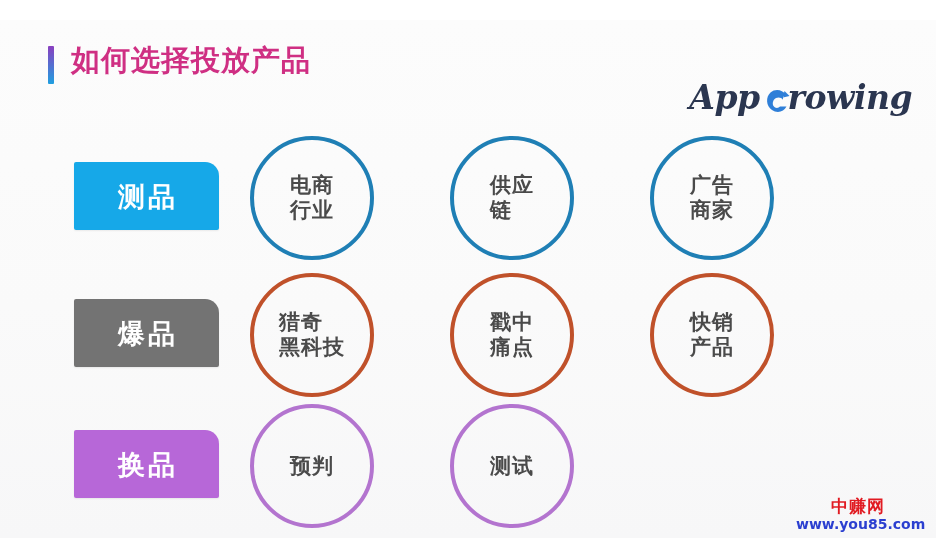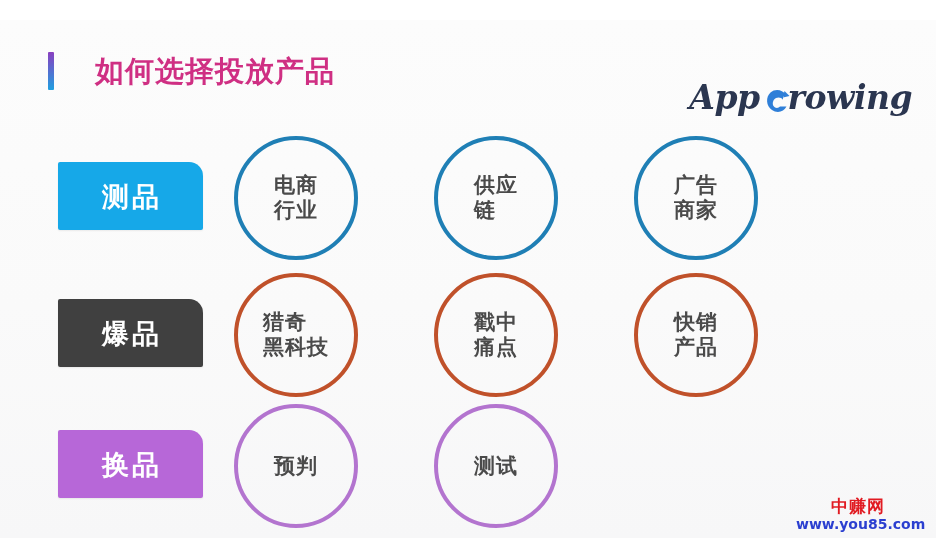--- a/index.html
+++ b/index.html
@@ -28,25 +28,23 @@
 
   
   .header {
     position: absolute;
     left: 0; top: 38px;
     width: 936px; height: 66px;
   }
 
   .title-wrap {
     position: absolute;
-    left: 48px; top: 0;
-    display: flex;
-    align-items: center;
+    left: 48px; top: 8px;
+    display: flex;
     height: 66px;
-    gap: 24px;
   }
 
   .title-bar {
     width: 6px;
     height: 38px;
     margin-right: 17px;
     background: linear-gradient(180deg, #8a3fc0 0%, #6a4fd0 45%, #1f9fe0 100%);
     border-radius: 1px;
   }
 
@@ -90,21 +88,21 @@
     font-weight: 700;
     font-size: 33px;
     color: #2b3650;
     letter-spacing: -0.5px;
     margin-left: -3px;
   }
 
   
   .row {
     position: absolute;
-    left: 0;
+    left: 16px;
     width: 771px;
     height: 130px;
   }
   .row-0 { top: 140px; }
   .row-1 { top: 277px; }
   .row-2 { top: 408px; }
 
   
   .badge {
     position: absolute;
@@ -216,21 +214,21 @@
       <span class="circle-label">供应
 链</span>
     </div>
     <div class="circle circle-2" style="border-color: rgb(31, 127, 181);">
       <span class="circle-label">广告
 商家</span>
     </div>
   </div>
 
   <div class="row row-1">
-    <div class="badge" style="background: #404040;">
+    <div class="badge" style="background: #737373;">
       <span class="badge-label">爆品</span>
     </div>
     <div class="circle circle-0" style="border-color: rgb(192, 81, 42);">
       <span class="circle-label">猎奇
 黑科技</span>
     </div>
     <div class="circle circle-1" style="border-color: rgb(192, 81, 42);">
       <span class="circle-label">戳中
 痛点</span>
     </div>

